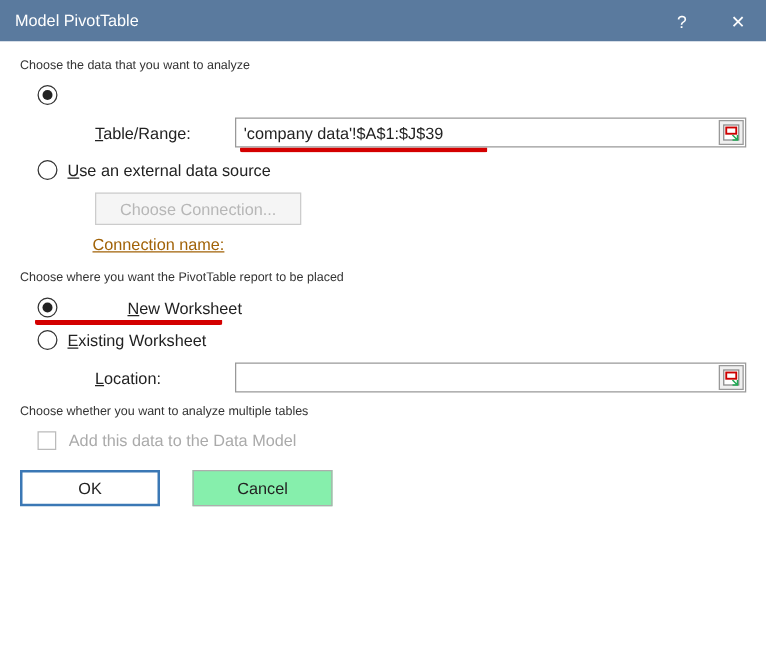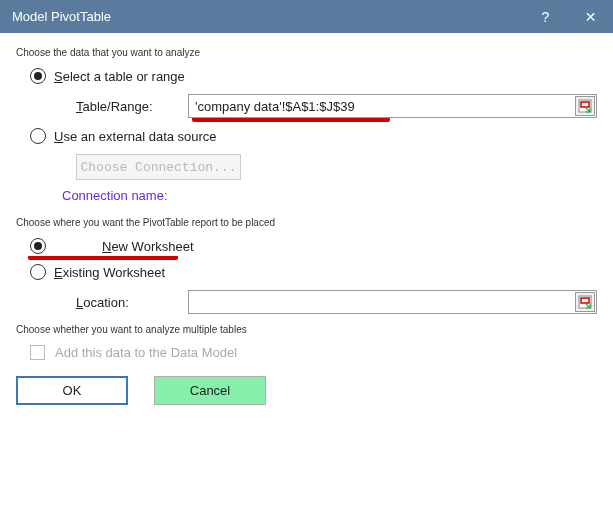--- a/index.html
+++ b/index.html
@@ -70,23 +70,23 @@
   }
   .underline-red2 {
     position: absolute; left: -2px; top: 17px; width: 150px; height: 5px;
     border-bottom: 4px solid #d40000; border-radius: 2px;
     pointer-events: none;
   }
   .conn-btn {
     margin-left: 46px; margin-bottom: 8px;
     width: 165px; height: 26px;
     border: 1px solid #ccc; background: #f5f5f5; color: #b7b7b7;
-    font-size: 13px; font-family: Liberation Mono, monospace; text-align: center;
+    font-size: 13px; font-family: Liberation Sans, sans-serif; text-align: center;
   }
-  .conn-name { margin-left: 32px; font-size: 13px; color: #6d28d9; margin-bottom: 14px; }
+  .conn-name { margin-left: 44px; font-size: 13px; color: #a16207; margin-bottom: 14px; text-decoration: underline; }
   .rel { position: relative; gap: 48px; }
   .checkbox-row { display: flex; align-items: center; margin: 10px 0 16px 14px; }
   .checkbox {
     width: 15px; height: 15px; border: 1.5px solid #bbb; background: #fff;
     margin-right: 10px;
   }
   .button-row {
     display: flex; gap: 26px;
     padding-right: 2px;
   }
@@ -106,21 +106,20 @@
     <div class="titlebar-btn">✕</div>
   </div>
 </div>
 
 <div class="content">
 
   <div class="section-label">Choose the data that you want to analyze</div>
   <div class="option-group">
     <div class="radio-row">
       <span class="radio checked"></span>
-      <span class="opt-label"><span class="accel">S</span><span>elect a table or range</span></span>
     </div>
     <div class="sub-row">
       <span class="sub-label"><span class="accel">T</span><span>able/Range:</span></span>
       <div class="input-wrap">
         <input class="text" type="text" value="'company data'!$A$1:$J$39" style="">
         <div class="range-btn">
           <svg width="14" height="14" viewBox="0 0 14 14">
             <rect x="1" y="1" width="12" height="12" fill="#fff" stroke="#888"></rect>
             <rect x="3" y="3" width="8" height="5" fill="#fff" stroke="#c00" stroke-width="1.5"></rect>
             <path d="M8 9 L12 13 M12 9 L12 13 L8 13" stroke="#2a5" stroke-width="1.2" fill="none"></path>

